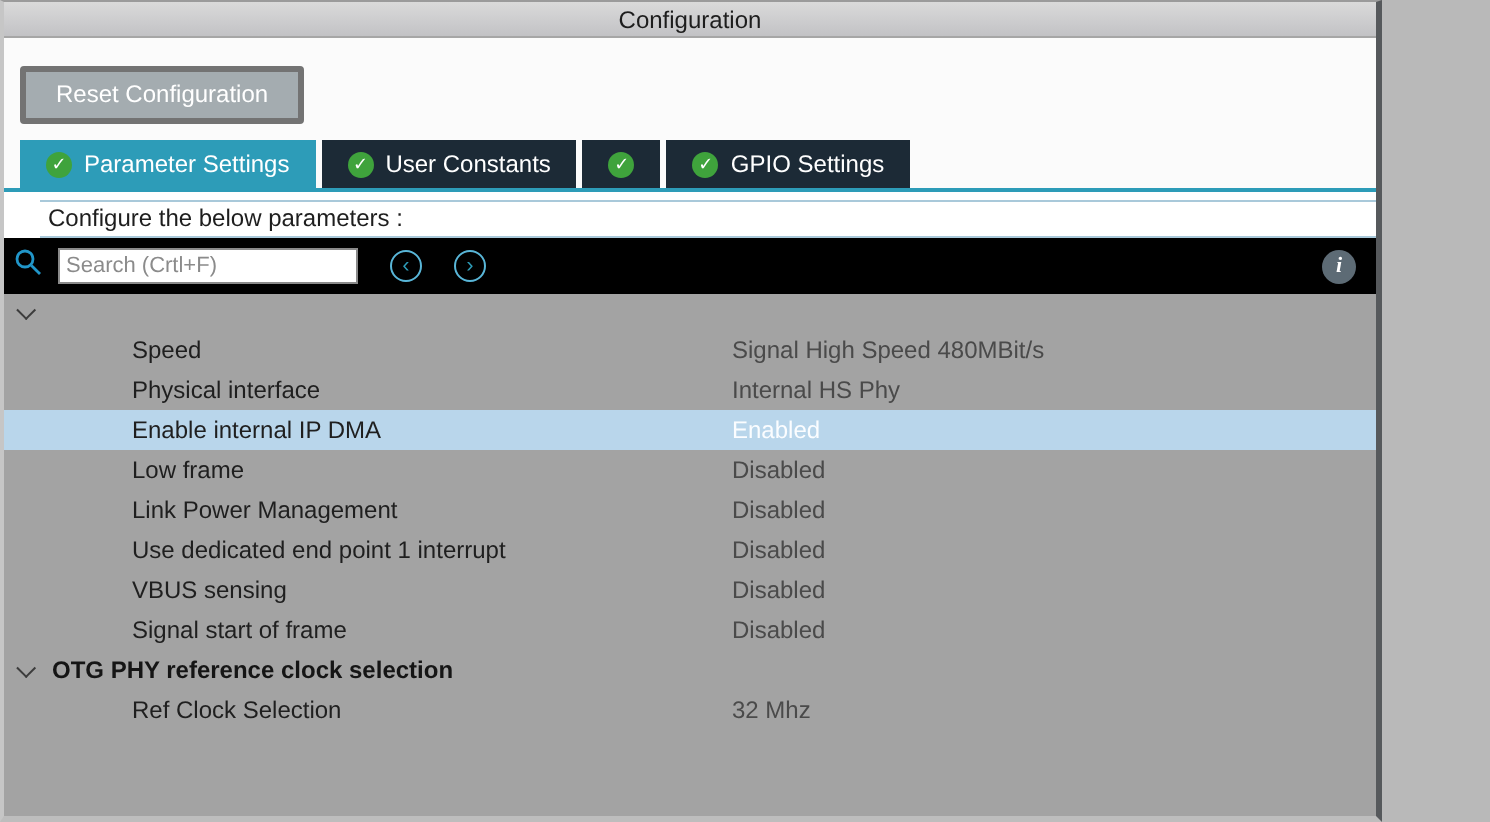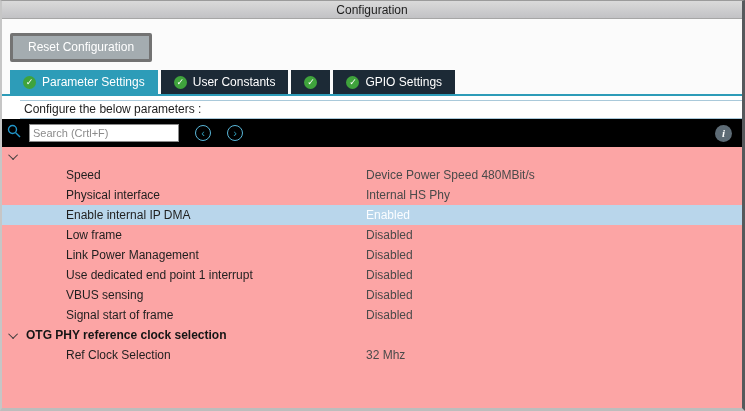--- a/index.html
+++ b/index.html
@@ -1,18 +1,18 @@
 <!DOCTYPE html>
 <html><head>
 <meta charset="utf-8">
 <style>
   * { margin:0; padding:0; box-sizing:border-box; }
   html,body { width:745px; height:411px; background:#b9b9b9; font-family:"Liberation Sans", sans-serif; }
   .window {
-    width:745px; height:411px;
+    width:691px; height:411px;
     border-left:2px solid #c6c6c6;
     border-top:1px solid #9b9b9b;
     border-right:3px solid #56595c;
     border-bottom:3px solid #bdbdbd;
     background:#ffffff;
     display:flex; flex-direction:column;
     overflow:hidden;
   }
   .titlebar {
     height:18px; line-height:18px;
@@ -63,21 +63,21 @@
     border:1px solid #59b6d8; color:#2d9cb8;
     font-size:11px; line-height:14px; text-align:center;
     display:inline-block; cursor:default; margin-left:8px;
   }
   .info-btn {
     margin-left:auto; width:17px; height:17px; border-radius:50%;
     background:#5d6b75; color:#ffffff; text-align:center;
     font-size:11px; line-height:17px; font-family:"Liberation Serif", serif;
     font-style:italic; font-weight:bold;
   }
-  .tree { flex:1 1 auto; background:#fca5a5; font-size:12px; color:#222; }
+  .tree { flex:1 1 auto; background:#a3a3a3; font-size:12px; color:#222; }
   .row { height:20px; display:flex; align-items:center; }
   .row .name { width:364px; padding-left:64px; color:#1f1f1f;
     white-space:nowrap; overflow:hidden; }
   .row .value { flex:1; color:#4a4a4a; white-space:nowrap; }
   .row.selected { background:#b9d6eb; }
   .row.selected .value { color:#fbfdff; }
   .row.expander { height:18px; padding-left:9px; }
   .row.category { font-weight:bold; color:#151515; }
   .row.category .chev { margin-left:9px; }
   .cat-label { margin-left:8px; }
@@ -133,21 +133,21 @@
   </div>
 
   <div class="tree">
 
     <div class="row expander">
       <span class="chev"></span>
     </div>
 
     <div class="row">
       <span class="name">Speed</span>
-      <span class="value">Device Power Speed 480MBit/s</span>
+      <span class="value">Signal High Speed 480MBit/s</span>
     </div>
 
     <div class="row">
       <span class="name">Physical interface</span>
       <span class="value">Internal HS Phy</span>
     </div>
 
     <div class="row selected">
       <span class="name">Enable internal IP DMA</span>
       <span class="value">Enabled</span>

